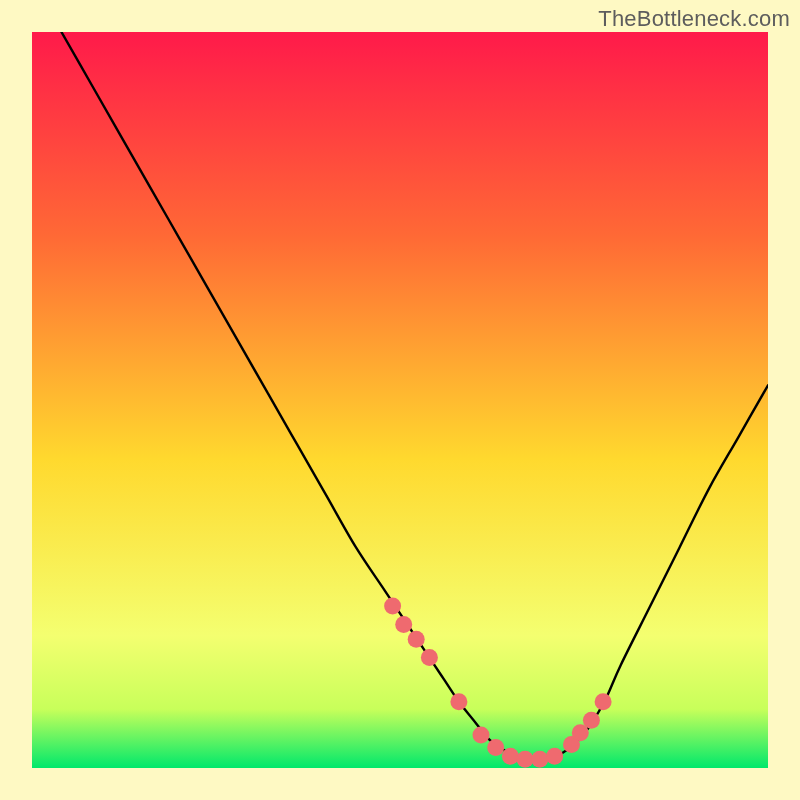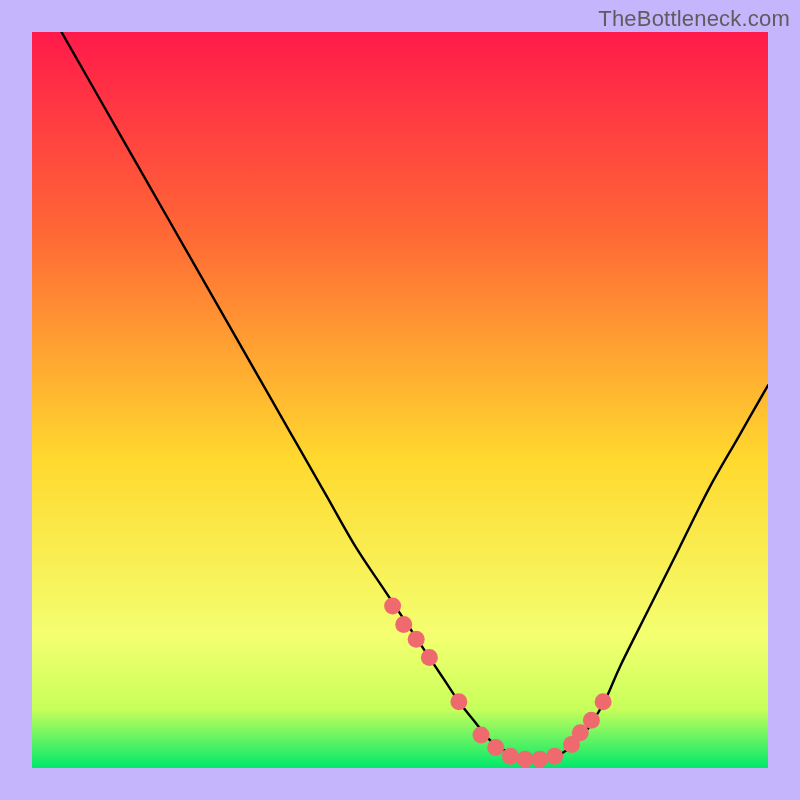--- a/index.html
+++ b/index.html
@@ -9,21 +9,21 @@
     height: 800px;
     background: #000;
     overflow: hidden;
   }
   .frame {
     position: absolute;
     left: 0;
     top: 0;
     width: 800px;
     height: 800px;
-    background: #c4b5fd;
+    background: #fef9c3;
   }
   .plot {
     position: absolute;
     left: 32px;
     top: 32px;
     width: 736px;
     height: 736px;
     overflow: hidden;
   }
   .watermark {

